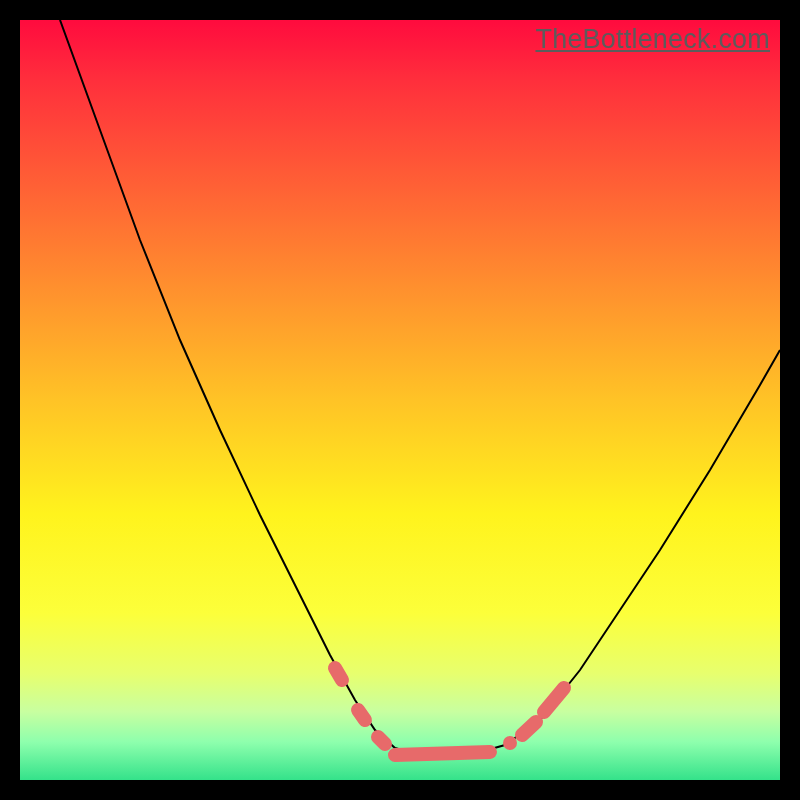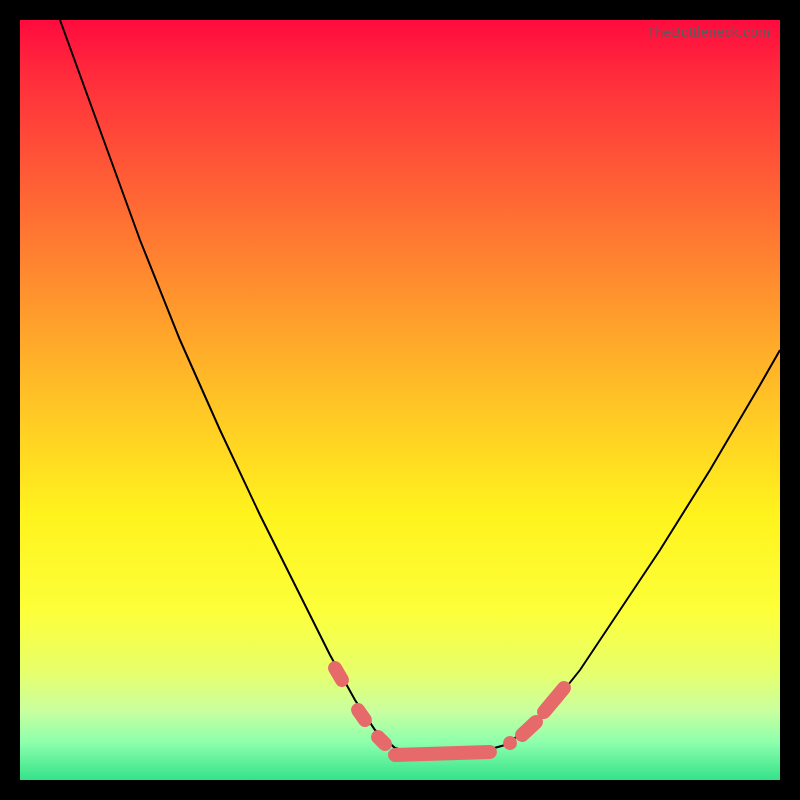--- a/index.html
+++ b/index.html
@@ -27,24 +27,25 @@
       #e7ff6e 86%,
       #c8ffa0 91%,
       #8effad 95%,
       #34e28a 100%);
   }
   .watermark {
     position: absolute;
     top: 4px;
     right: 10px;
     font-family: Arial, Helvetica, sans-serif;
-    font-size: 14px;
+    font-size: 27px;
     color: #5c5c5c;
     font-weight: 500;
     letter-spacing: 0.2px;
+    text-decoration: underline;
   }
   svg.curve {
     position: absolute;
     left: 0; top: 0;
     width: 760px;
     height: 760px;
   }
   .stroke-main {
     fill: none;
     stroke: #000;

